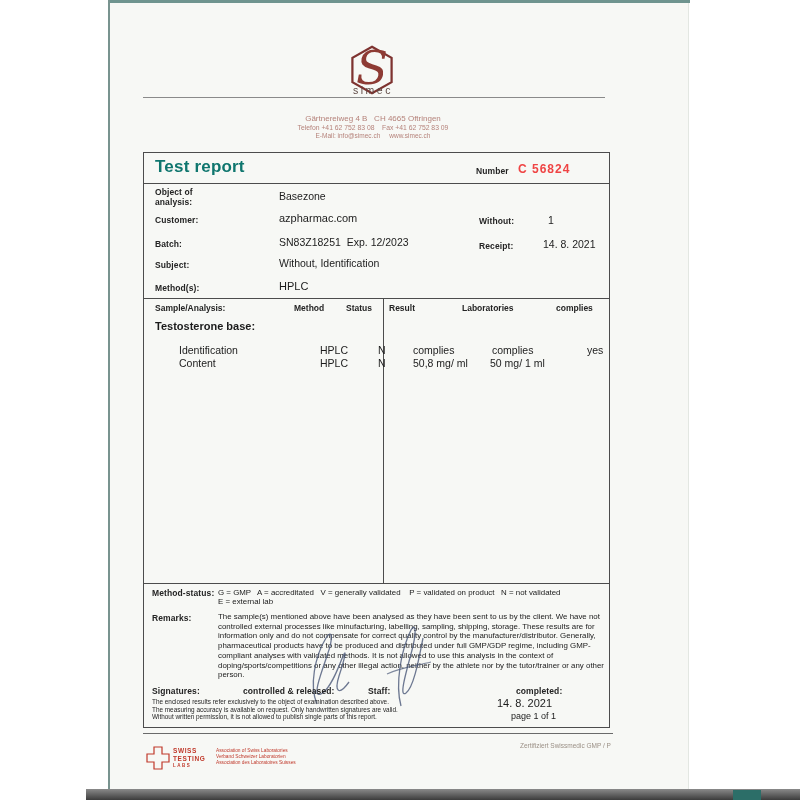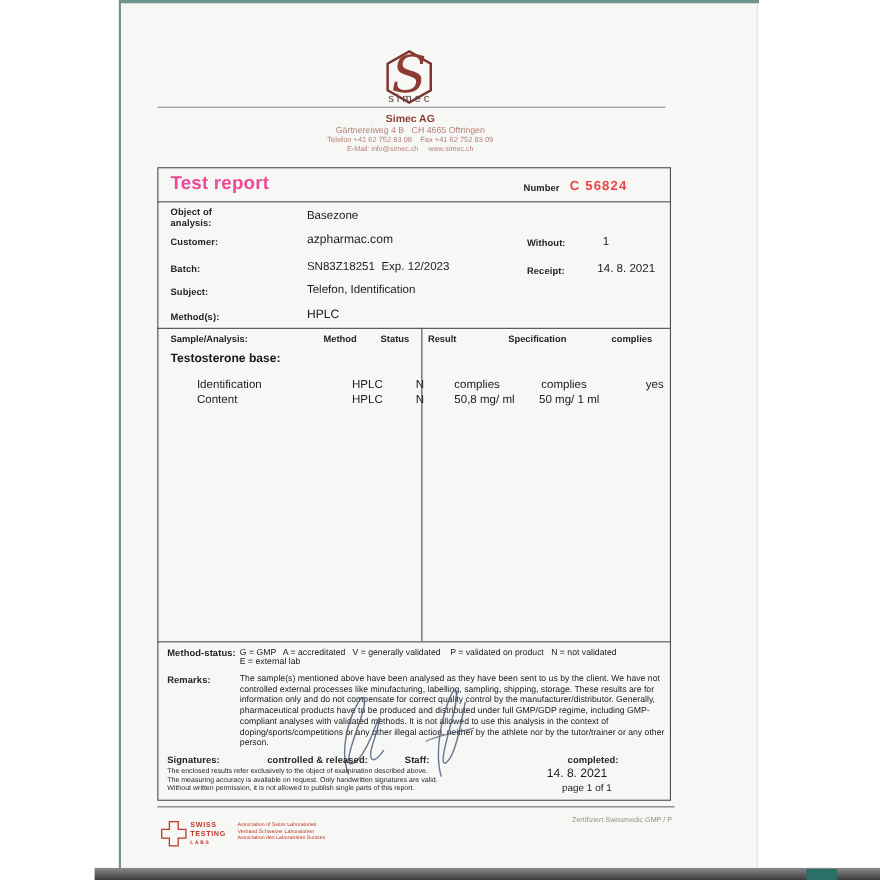--- a/index.html
+++ b/index.html
@@ -34,62 +34,61 @@
   <div class="abs" style="left:344px;top:42px;width:56px;height:56px;">
     <svg width="56" height="56" viewBox="0 0 60 60">
       <polygon points="30,5 51,17 51,43 30,55 9,43 9,17" fill="none" stroke="#7e3330" stroke-width="2.4"></polygon>
       <text x="30" y="45" text-anchor="middle" font-family="DejaVu Serif, serif" font-style="italic" font-size="50" fill="#8e3b34">S</text>
     </svg>
   </div>
   <div class="abs" style="left:338px;top:84px;width:70px;text-align:center;font-size:10.5px;letter-spacing:2.5px;color:#5f4a45;">simec</div>
 
   <div class="abs line" style="left:143px;top:97px;width:462px;height:1px;background:#8a8a8a;"></div>
 
-  <div class="abs red" style="left:243px;top:103px;width:260px;text-align:center;font-weight:bold;font-size:9.5px;">Simec AG</div>
   <div class="abs ltred pre" style="left:243px;top:114px;width:260px;text-align:center;font-size:8px;">Gärtnereiweg 4 B   CH 4665 Oftringen</div>
   <div class="abs ltred pre" style="left:243px;top:124px;width:260px;text-align:center;font-size:6.8px;">Telefon +41 62 752 83 08    Fax +41 62 752 83 09</div>
   <div class="abs ltred pre" style="left:243px;top:132px;width:260px;text-align:center;font-size:6.5px;">E-Mail: info@simec.ch     www.simec.ch</div>
 
   <div class="abs" style="left:143px;top:152px;width:465px;height:574px;border:1px solid #4c4c4c;"></div>
   <div class="abs line" style="left:143px;top:183px;width:466px;height:1px;"></div>
   <div class="abs line" style="left:143px;top:298px;width:466px;height:1px;"></div>
   <div class="abs line" style="left:143px;top:583px;width:466px;height:1px;"></div>
   <div class="abs line" style="left:383px;top:298px;width:1px;height:285px;"></div>
   <div class="abs line" style="left:143px;top:733px;width:470px;height:1px;background:#6a6a6a;"></div>
 
-  <div class="abs" style="left:155px;top:157px;font-weight:bold;font-size:17px;color:#ec4899;letter-spacing:.2px;">Test report</div>
+  <div class="abs" style="left:155px;top:157px;font-weight:bold;font-size:17px;color:#0f766e;letter-spacing:.2px;">Test report</div>
   <div class="abs lbl" style="left:476px;top:166px;">Number</div>
   <div class="abs" style="left:518px;top:162px;font-weight:bold;font-size:12px;color:#ef4444;letter-spacing:1px;">C 56824</div>
 
   <div class="abs lbl preline" style="left:155px;top:188px;line-height:9.5px;">Object of
 analysis:</div>
   <div class="abs val" style="left:255px;top:190px;">Basezone</div>
 
   <div class="abs lbl" style="left:155px;top:215px;">Customer:</div>
   <div class="abs val" style="left:255px;top:212px;font-size:11px;">azpharmac.com</div>
 
   <div class="abs lbl" style="left:155px;top:239px;">Batch:</div>
   <div class="abs val" style="left:255px;top:236px;">SN83Z18251  Exp. 12/2023</div>
 
   <div class="abs lbl" style="left:155px;top:260px;">Subject:</div>
-  <div class="abs val" style="left:255px;top:257px;">Telefon, Identification</div>
+  <div class="abs val" style="left:255px;top:257px;">Without, Identification</div>
 
   <div class="abs lbl" style="left:155px;top:283px;">Method(s):</div>
   <div class="abs val" style="left:255px;top:280px;font-size:11px;">HPLC</div>
 
   <div class="abs lbl" style="left:479px;top:216px;">Without:</div>
   <div class="abs val" style="left:524px;top:214px;">1</div>
   <div class="abs lbl" style="left:479px;top:241px;">Receipt:</div>
   <div class="abs val" style="left:519px;top:238px;">14. 8. 2021</div>
 
   <div class="abs hdr" style="left:155px;top:303px;">Sample/Analysis:</div>
   <div class="abs hdr" style="left:294px;top:303px;">Method</div>
   <div class="abs hdr" style="left:346px;top:303px;">Status</div>
   <div class="abs hdr" style="left:389px;top:303px;">Result</div>
-  <div class="abs hdr" style="left:462px;top:303px;">Specification</div>
+  <div class="abs hdr" style="left:462px;top:303px;">Laboratories</div>
   <div class="abs hdr" style="left:556px;top:303px;">complies</div>
 
   <div class="abs" style="left:155px;top:320px;font-weight:bold;font-size:11px;color:#1a1a1a;">Testosterone base:</div>
 
   <div>
     <div class="abs val" style="left:155px;top:344px;">Identification</div>
     <div class="abs val" style="left:296px;top:344px;">HPLC</div>
     <div class="abs val" style="left:354px;top:344px;">N</div>
     <div class="abs val" style="left:389px;top:344px;">complies</div>
     <div class="abs val" style="left:468px;top:344px;">complies</div>

